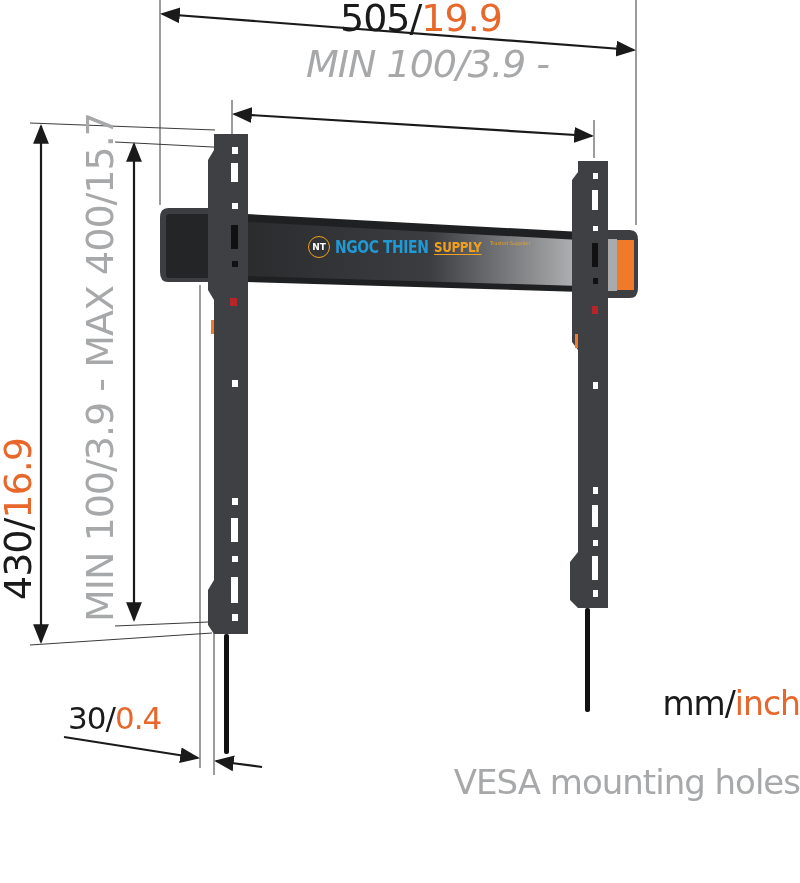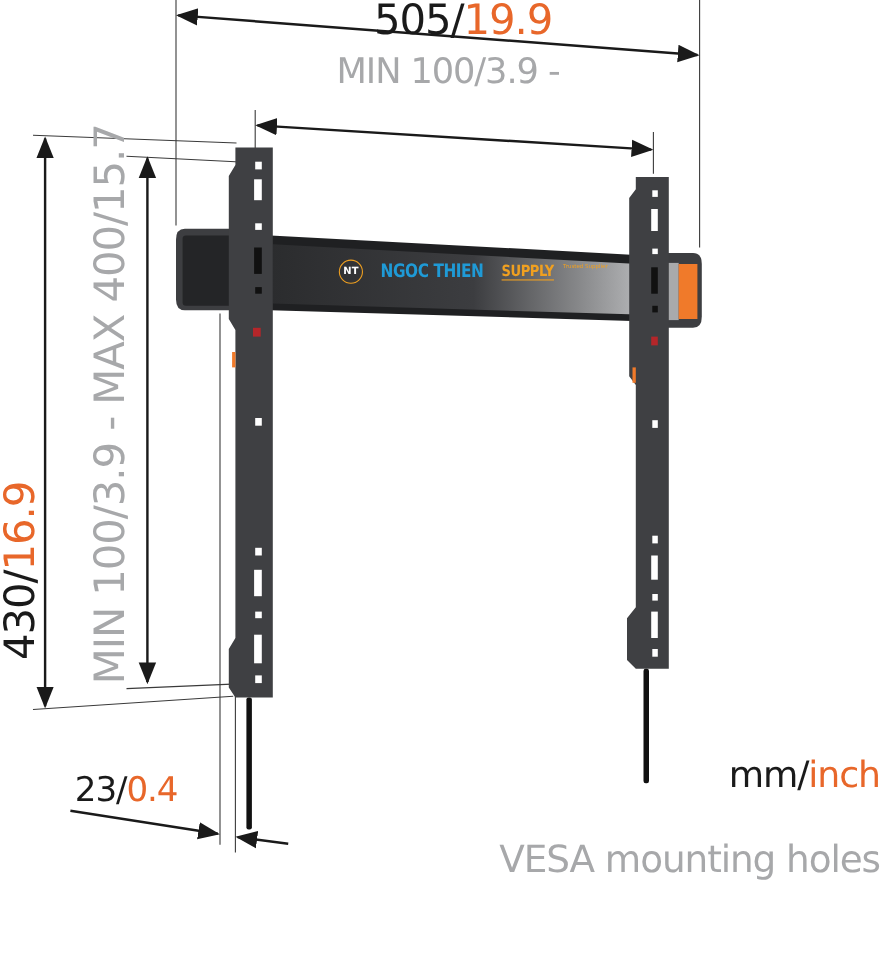--- a/index.html
+++ b/index.html
@@ -4,27 +4,27 @@
   <style>
     html, body { margin: 0; padding: 0; background: #ffffff; }
     body { width: 800px; height: 883px; position: relative; overflow: hidden; font-family: "DejaVu Sans", sans-serif; }
     .abs { position: absolute; }
     svg.canvas { position: absolute; left: 0; top: 0; width: 800px; height: 883px; }
     .dim-text { font-family: "DejaVu Sans", sans-serif; white-space: nowrap; letter-spacing: -1px; }
     .black { color: #1a1a1a; }
     .orange { color: #e8672a; }
     .grey { color: #a7a8aa; }
     .top-dim { left: 340px; top: -4px; font-size: 38px; }
-    .vesa-h { left: 306px; top: 42px; font-size: 32px; line-height: 44px; }
+    .vesa-h { left: 306px; top: 42px; font-size: 38px; line-height: 44px; font-style: italic; }
     .vert-outer { left: -4px; top: 600px; font-size: 38px; transform-origin: 0 0; transform: rotate(-90deg); }
     .vert-inner { left: 78px; top: 622px; font-size: 38px; transform-origin: 0 0; transform: rotate(-90deg); }
     .depth-dim { left: 68px; top: 700px; font-size: 31px; }
     .units { right: 0px; top: 684px; font-size: 33px; text-align: right; }
     .legend { right: 0px; top: 762px; font-size: 34px; text-align: right; }
-    .logo { position: absolute; left: 308px; top: 236px; display: flex; align-items: center; gap: 16px; }
+    .logo { position: absolute; left: 308px; top: 236px; display: flex; align-items: center; gap: 5px; }
     .logo-mark { width: 22px; height: 22px; border: 1.5px solid #f0a020; border-radius: 50%; color: #fff; font-size: 9px; font-weight: bold; display: flex; align-items: center; justify-content: center; box-sizing: border-box; }
     .logo-name { color: #1f9ad6; font-size: 17px; font-weight: bold; letter-spacing: -0.5px; transform: scaleX(0.82); transform-origin: left center; }
     .logo-supply-wrap { display: flex; flex-direction: row; margin-left: -20px; }
     .logo-supply { color: #f0a020; font-size: 14px; font-weight: bold; letter-spacing: -0.5px; transform: scaleX(0.85); transform-origin: left center; border-bottom: 1px solid #f0a020; line-height: 14px; }
     .logo-tag { color: #f0a020; font-size: 5px; line-height: 6px; }
   </style>
 </head>
 <body>
 
 <svg class="canvas" viewBox="0 0 800 883" xmlns="http://www.w3.org/2000/svg">
@@ -126,19 +126,19 @@
   <div>MIN 100/3.9 -</div>
 </div>
 
 <div class="abs dim-text vert-outer">
   <span class="black">430</span><span class="black">/</span><span class="orange">16.9</span>
 </div>
 
 <div class="abs dim-text grey vert-inner">MIN 100/3.9 - MAX 400/15.7</div>
 
 <div class="abs dim-text depth-dim">
-  <span class="black">23</span><span class="black">/</span><span class="orange">0.4</span>
+  <span class="black">30</span><span class="black">/</span><span class="orange">0.4</span>
 </div>
 
 <div class="abs dim-text units">
   <span class="black">mm</span><span class="black">/</span><span class="orange">inch</span>
 </div>
 <div class="abs dim-text grey legend">VESA mounting holes</div>
 
 </body></html>

